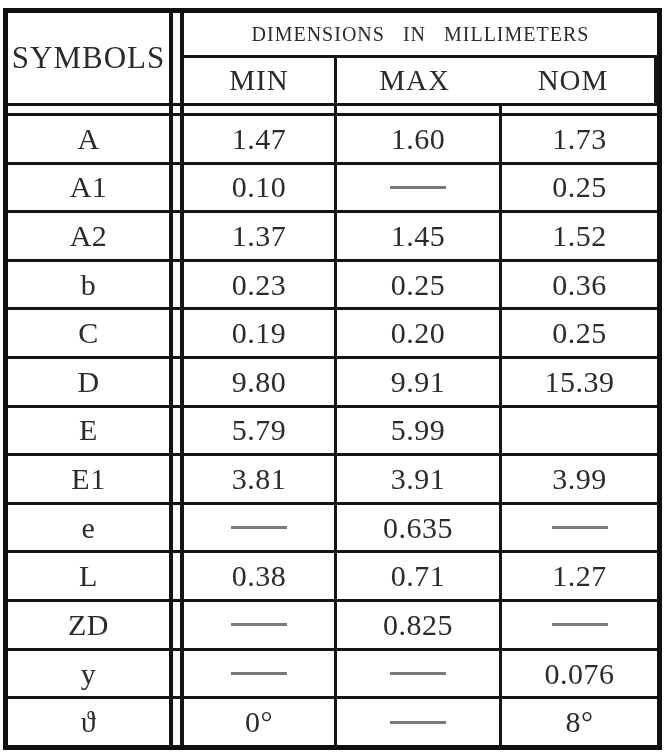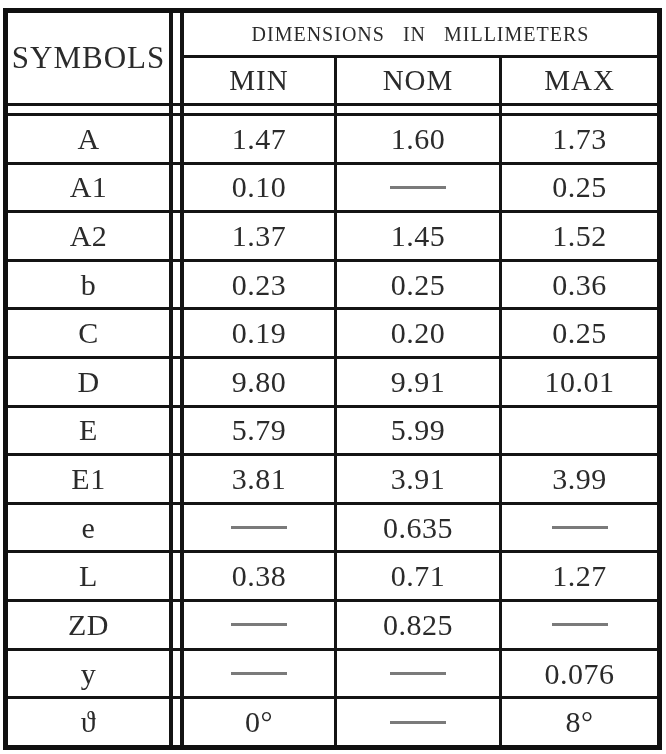--- a/index.html
+++ b/index.html
@@ -105,22 +105,22 @@
 
 <div class="frame">
 
   <div class="hdr">
     <div class="cell c-sym hdr-sym">SYMBOLS</div>
     <div class="cell c-sp"></div>
     <div class="hdr-right">
       <div class="hdr-dims">DIMENSIONS IN MILLIMETERS</div>
       <div class="hdr-cols">
         <div class="cell c-min hcell">MIN</div>
+        <div class="cell c-max hcell">MAX</div>
         <div class="cell c-nom hcell">NOM</div>
-        <div class="cell c-max hcell">MAX</div>
       </div>
     </div>
   </div>
 
   <div class="gaprow">
     <div class="cell c-sym"></div>
     <div class="cell c-sp"></div>
     <div class="cell c-min"></div>
     <div class="cell c-nom"></div>
     <div class="cell c-max"></div>
@@ -167,21 +167,21 @@
     <div class="cell c-min val min-v">0.19</div>
     <div class="cell c-nom val nom-v">0.20</div>
     <div class="cell c-max val max-v">0.25</div>
   </div>
 
   <div class="row">
     <div class="cell c-sym val sym-v">D</div>
     <div class="cell c-sp"></div>
     <div class="cell c-min val min-v">9.80</div>
     <div class="cell c-nom val nom-v">9.91</div>
-    <div class="cell c-max val max-v">10.01</div>
+    <div class="cell c-max val max-v">15.39</div>
   </div>
 
   <div class="row">
     <div class="cell c-sym val sym-v">E</div>
     <div class="cell c-sp"></div>
     <div class="cell c-min val min-v">5.79</div>
     <div class="cell c-nom val nom-v">5.99</div>
   </div>
 
   <div class="row">

